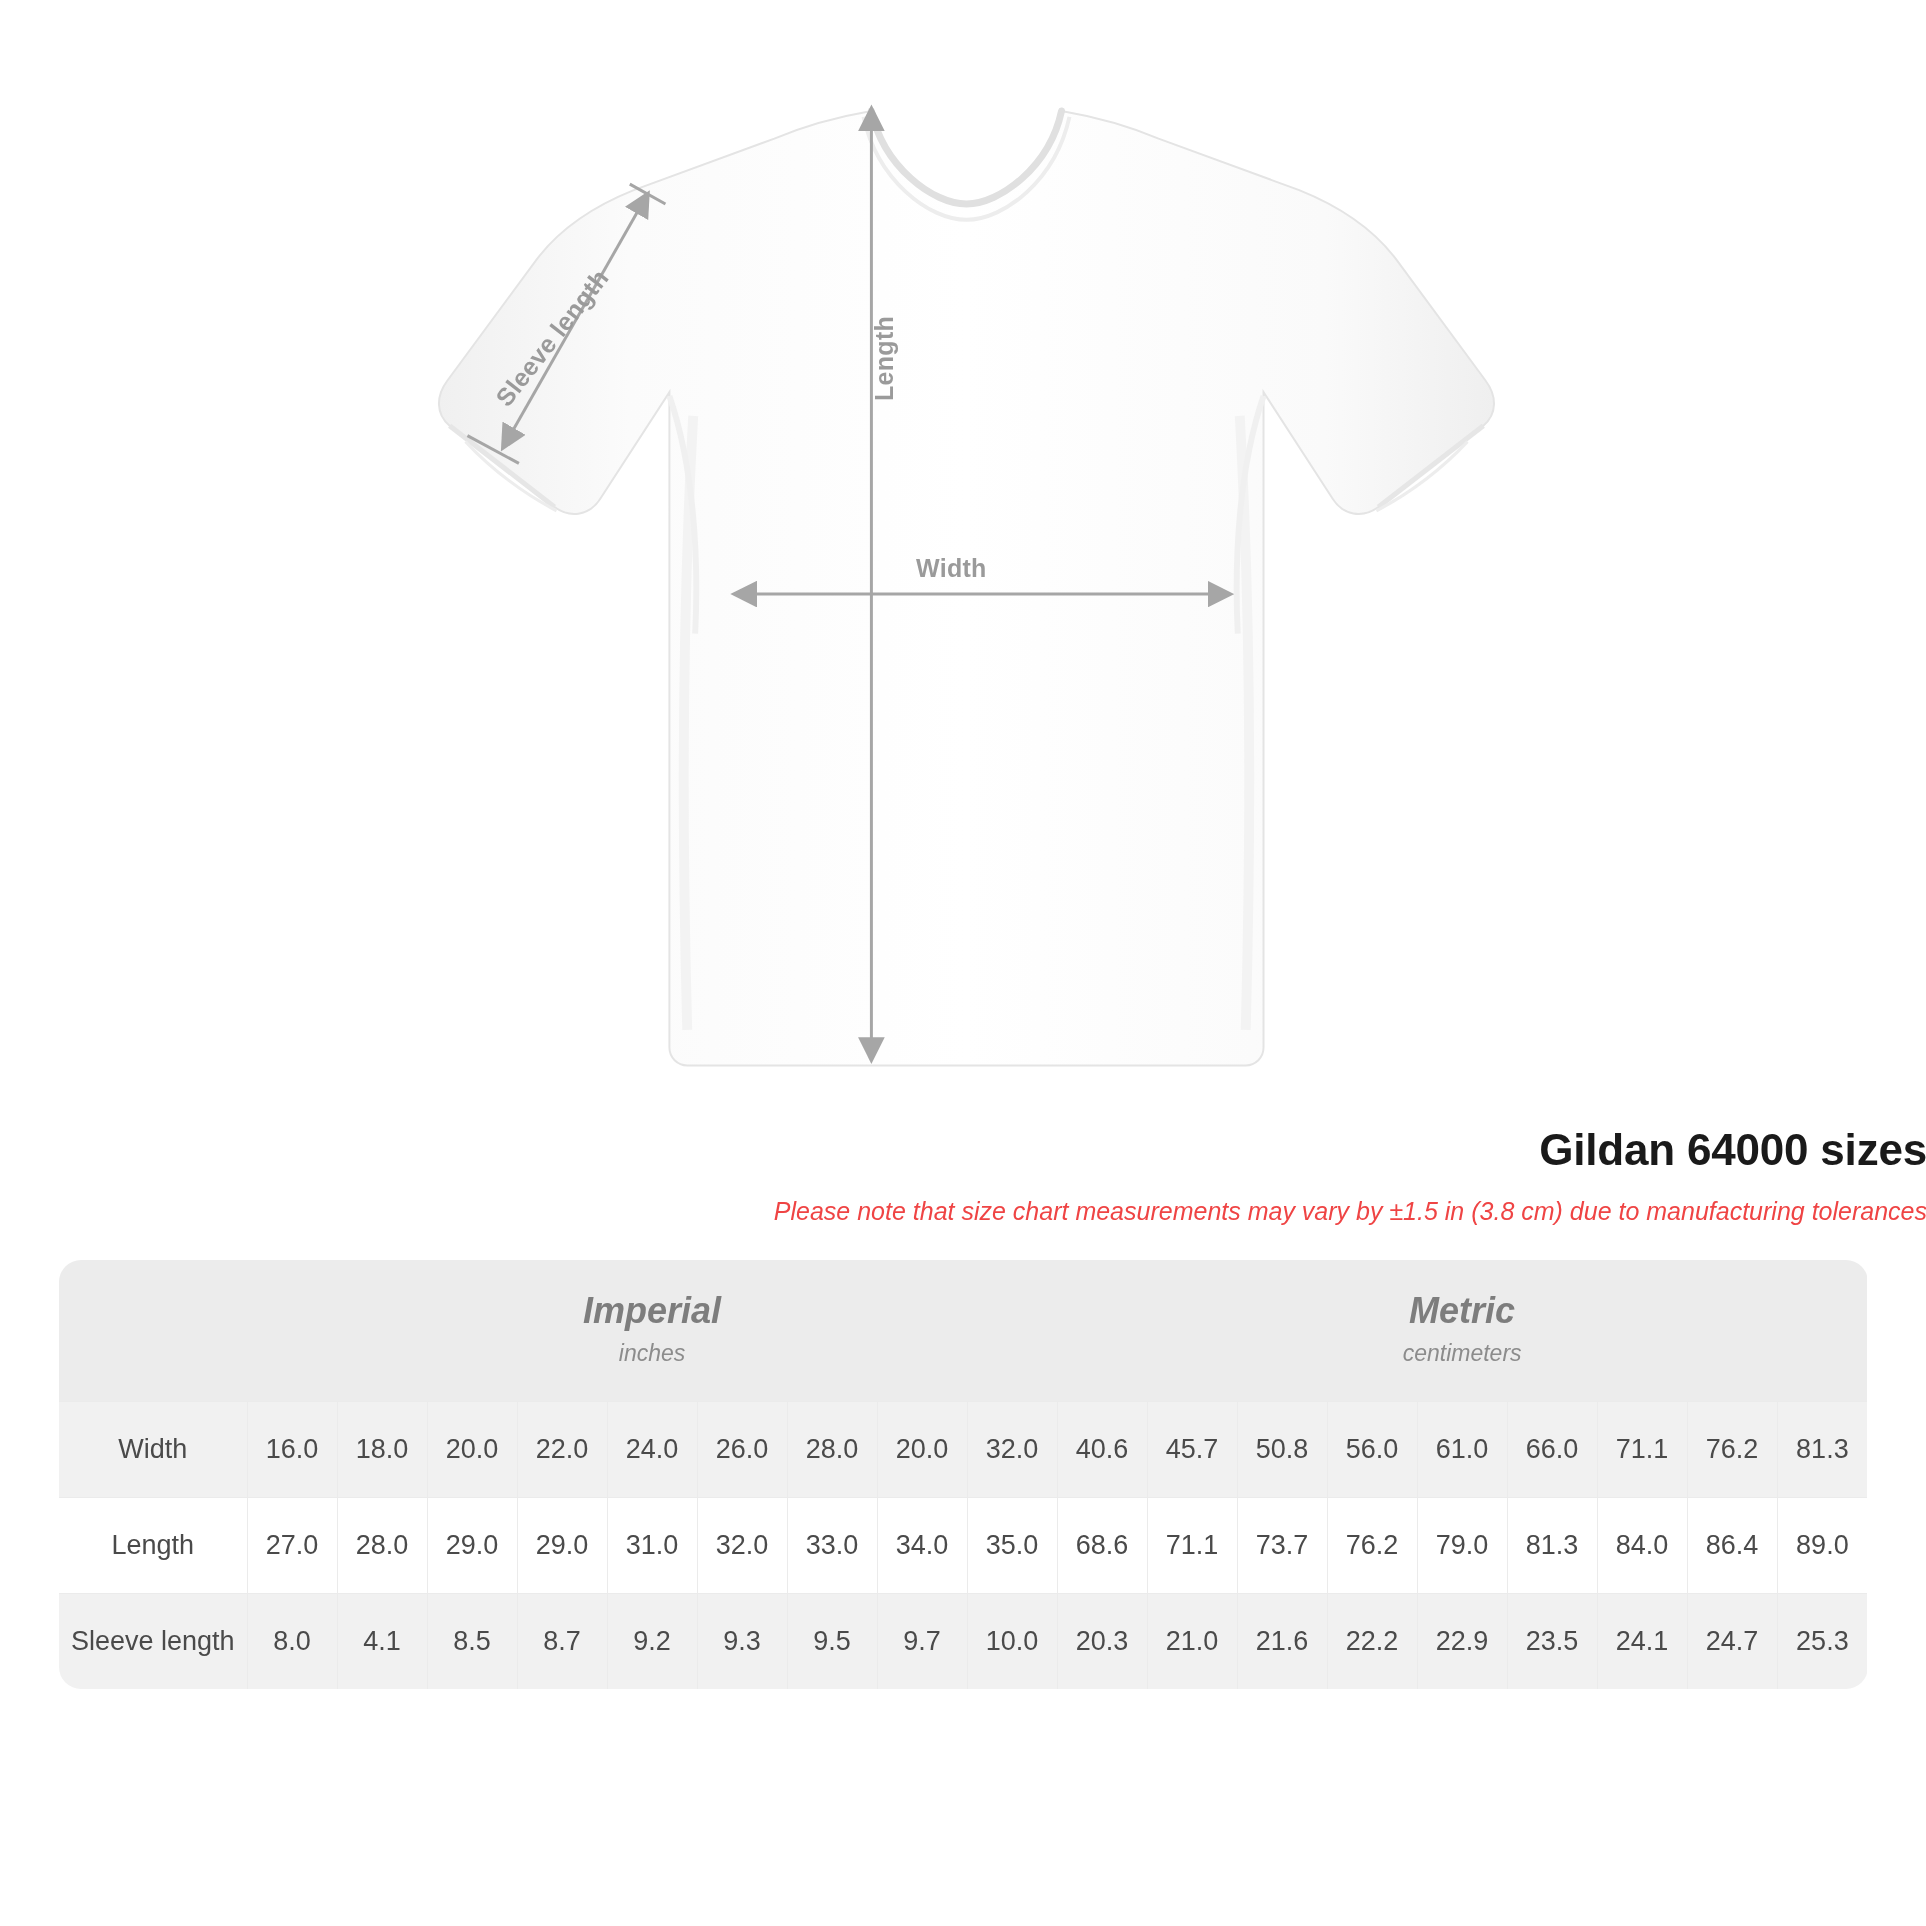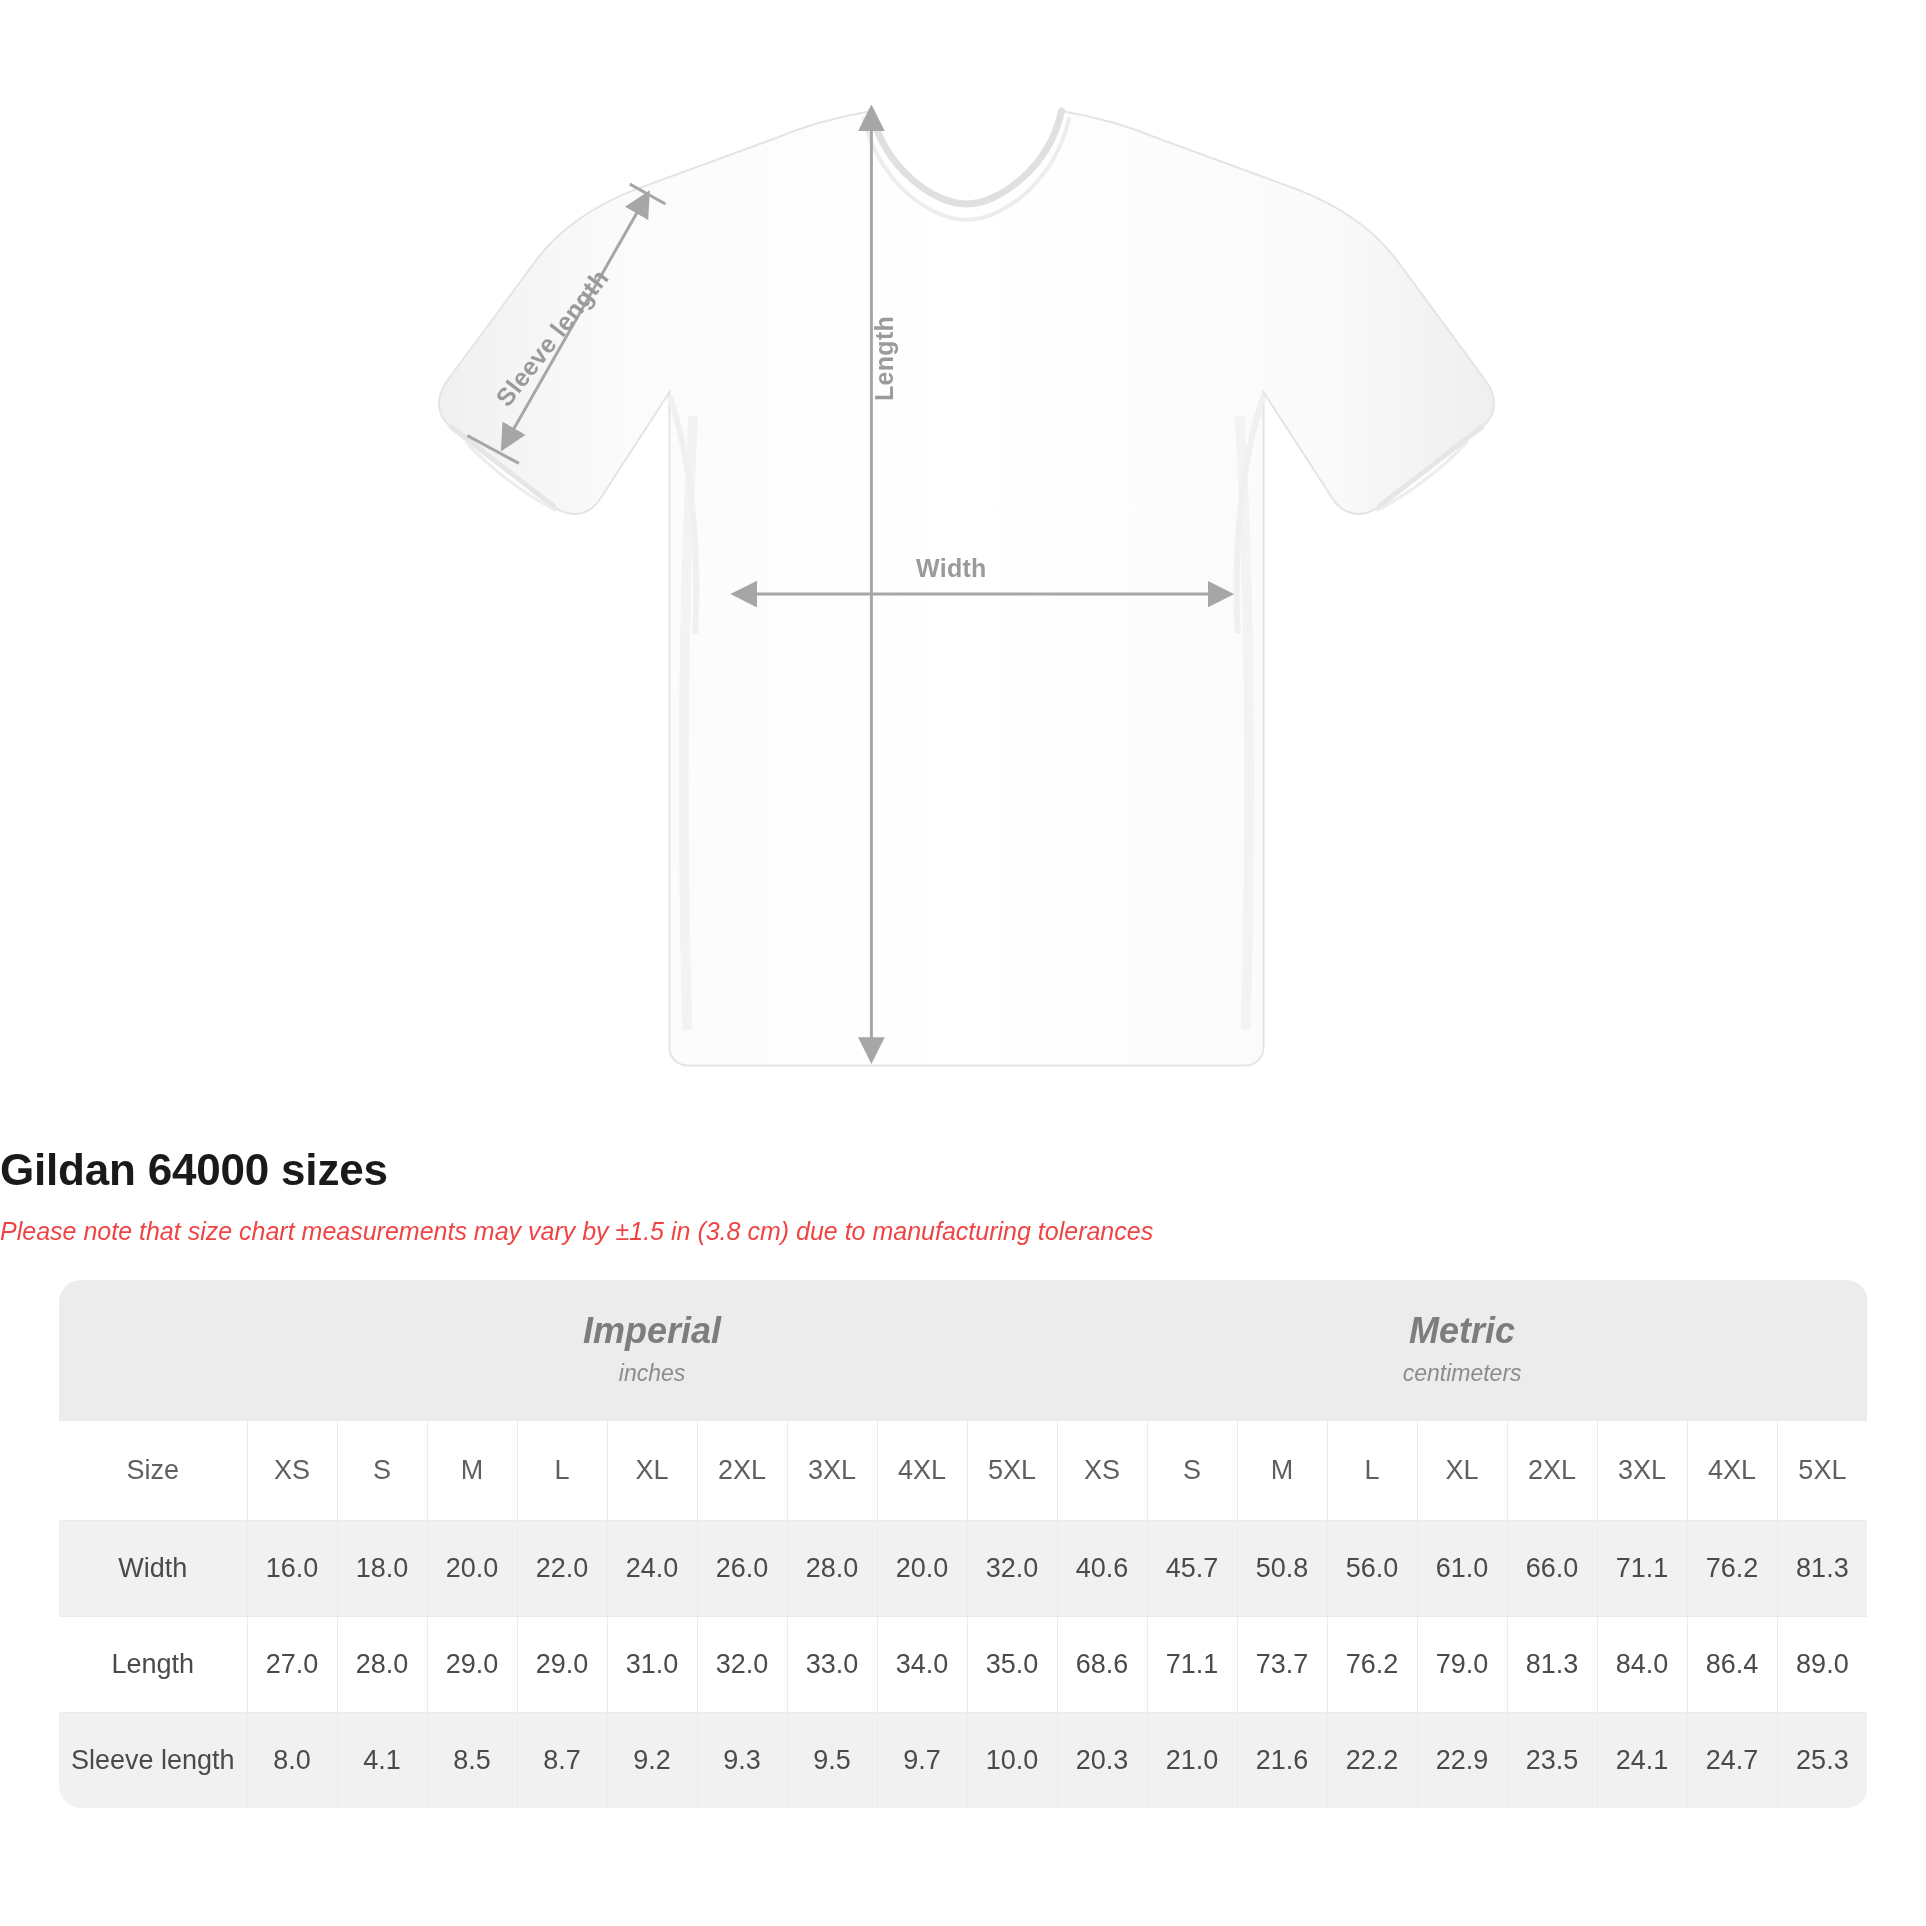--- a/index.html
+++ b/index.html
@@ -52,22 +52,22 @@
   }
   .dim-label.sleeve-label {
     left: 490px;
     top: 394px;
     transform: rotate(-52deg);
     transform-origin: left top;
   }
 
   
   .title-block {
-    text-align: left;
-    margin-top: 36px;
+    text-align: right;
+    margin-top: 16px;
   }
   .chart-title {
     font-size: 44px;
     font-weight: bold;
     color: #1a1a1a;
     margin: 0;
     letter-spacing: -0.2px;
   }
   .chart-note {
     font-size: 25px;
@@ -262,41 +262,20 @@
           <td colspan="9">
             <div class="unit-name">Imperial</div>
             <div class="unit-sub">inches</div>
           </td>
           <td colspan="9">
             <div class="unit-name">Metric</div>
             <div class="unit-sub">centimeters</div>
           </td>
         </tr>
 
-        <tr class="head-row">
-          <td>Size</td>
-          <td>XS</td>
-          <td>S</td>
-          <td>M</td>
-          <td>L</td>
-          <td>XL</td>
-          <td>2XL</td>
-          <td>3XL</td>
-          <td>4XL</td>
-          <td>5XL</td>
-          <td>XS</td>
-          <td>S</td>
-          <td>M</td>
-          <td>L</td>
-          <td>XL</td>
-          <td>2XL</td>
-          <td>3XL</td>
-          <td>4XL</td>
-          <td>5XL</td>
-        </tr>
 
         <tr class="data-row shaded">
           <td class="row-label">Width</td>
           <td>16.0</td>
           <td>18.0</td>
           <td>20.0</td>
           <td>22.0</td>
           <td>24.0</td>
           <td>26.0</td>
           <td>28.0</td>

